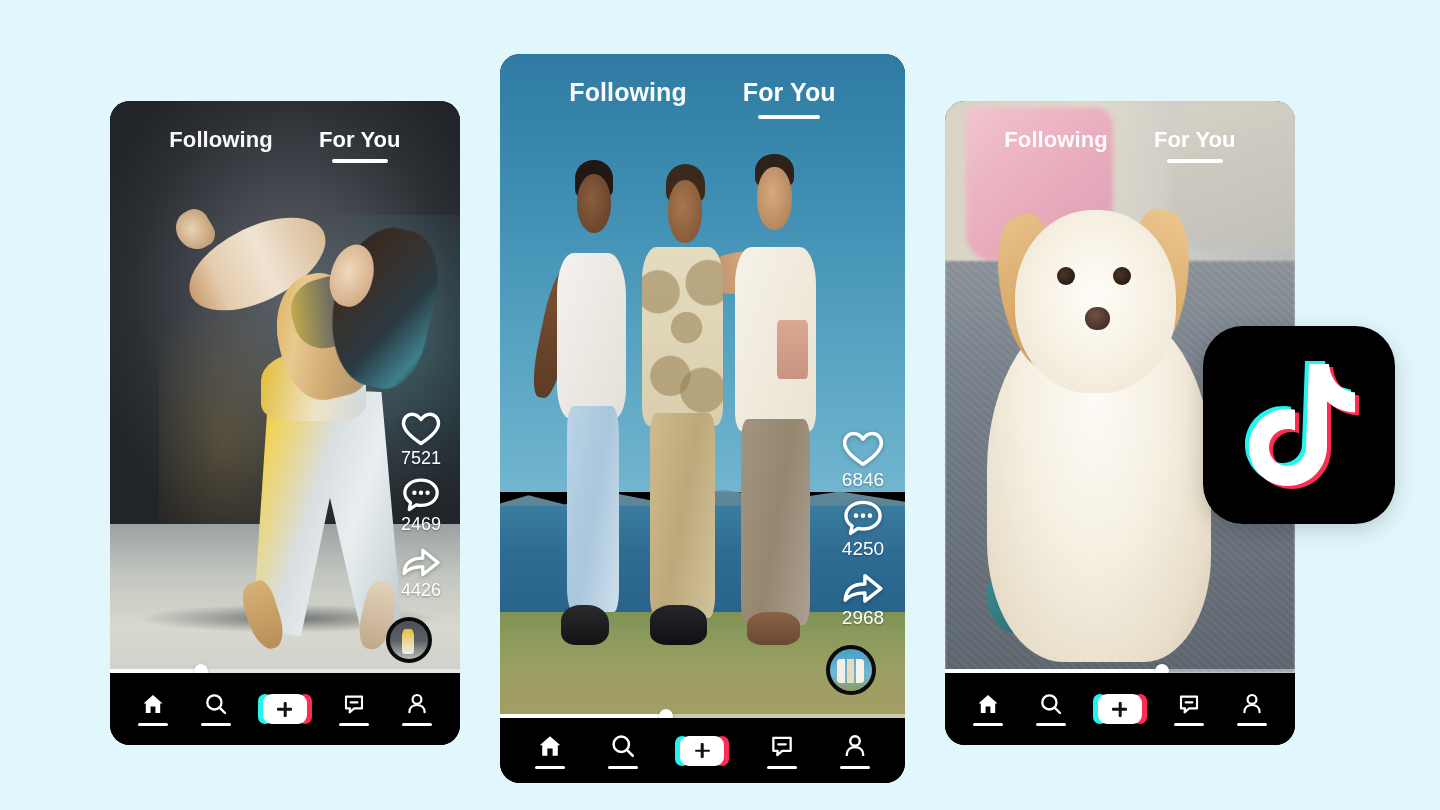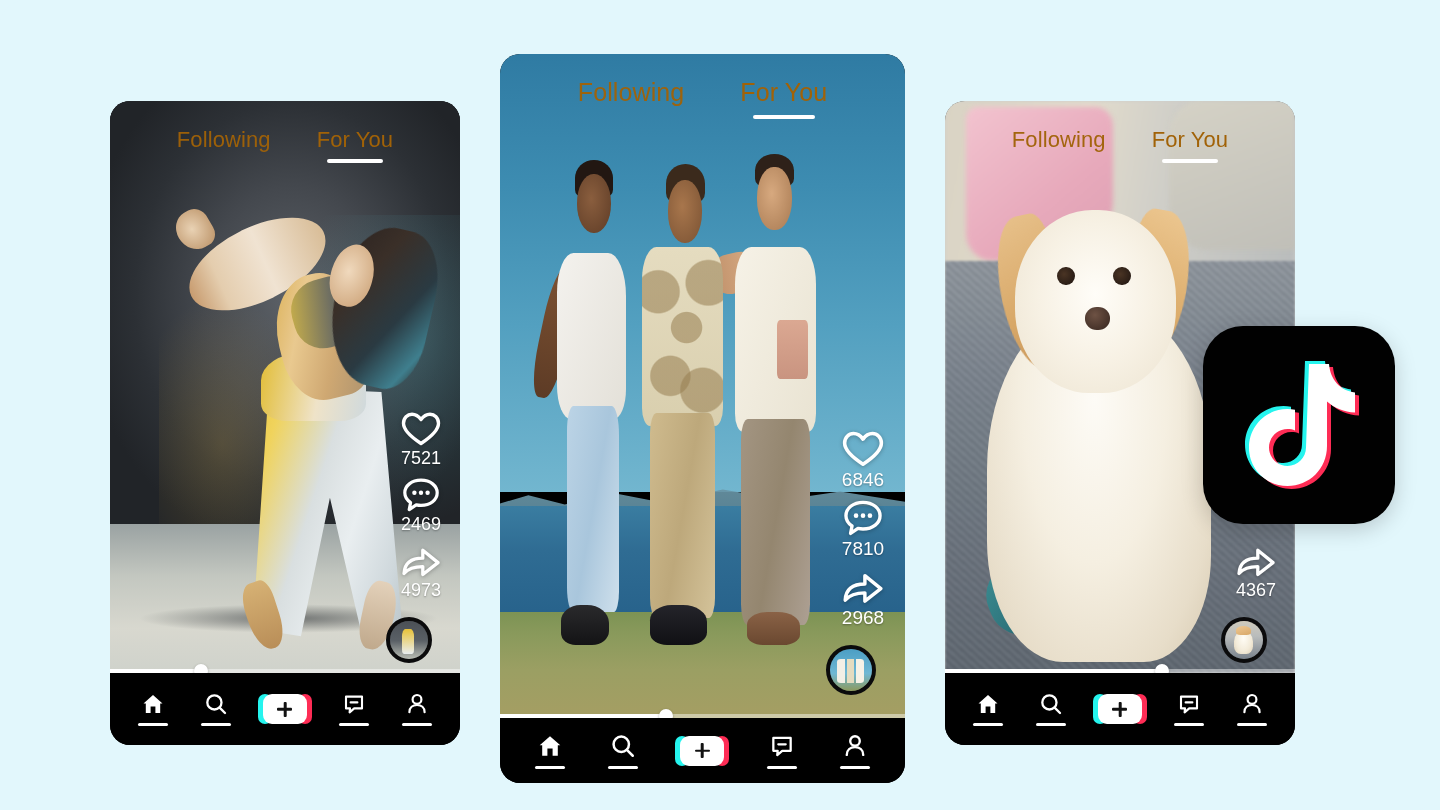--- a/index.html
+++ b/index.html
@@ -227,21 +227,21 @@
   .dg-toy   { position: absolute; left: 12%; top: 80%; width: 22%; height: 13%;
     background: linear-gradient(140deg, #3d8e93, #2b6f77 60%, #235d66); border-radius: 46% 28% 36% 44%; transform: rotate(-22deg); }
 
   
   .tabs {
     position: absolute; left: 0; right: 0; top: 0;
     display: flex; justify-content: center; gap: 50px;
     padding-top: 26px;
     z-index: 6;
   }
-  .tab { position: relative; color: #a16207; font-weight: 400; letter-spacing: .1px; }
+  .tab { position: relative; color: #ffffff; font-weight: 700; letter-spacing: .1px; }
   .tab.inactive { opacity: .96; }
   .tab .underline {
     position: absolute; left: 50%; transform: translateX(-50%);
     bottom: -10px; width: 56px; height: 4px; background: #fff; border-radius: 3px;
   }
   #phone-left .tabs, #phone-right .tabs { gap: 46px; padding-top: 26px; }
   #phone-left .tab, #phone-right .tab { font-size: 22px; }
   #phone-center .tabs { gap: 56px; padding-top: 24px; }
   #phone-center .tab { font-size: 25px; }
   #phone-center .tab .underline { width: 62px; bottom: -12px; }
@@ -393,21 +393,21 @@
           <circle cx="12.4" cy="15.8" r="2.2" fill="#ffffff"></circle>
           <circle cx="19" cy="15.8" r="2.2" fill="#ffffff"></circle>
           <circle cx="25.6" cy="15.8" r="2.2" fill="#ffffff"></circle>
         </svg>
         <span class="count">2469</span>
       </div>
       <div class="action">
         <svg width="42" height="36" viewBox="0 0 42 36">
           <path d="M4 30.5 C 4.6 20.5 11 15.2 22.8 15.2 L 22.8 7.2 L 38 19.6 L 22.8 31.5 L 22.8 23.6 C 13.6 23.6 8.2 25.6 4 30.5 Z" fill="none" stroke="#ffffff" stroke-width="3.3" stroke-linejoin="round"></path>
         </svg>
-        <span class="count">4973</span>
+        <span class="count">4426</span>
       </div>
       <div class="avatar">
         <div class="inner av-dancer"></div>
       </div>
     </div>
 
     <div class="progress">
       <div class="fill" style="width:26%"></div>
       <div class="knob" style="left:26%"></div>
     </div>
@@ -498,21 +498,21 @@
         </svg>
         <span class="count">6846</span>
       </div>
       <div class="action">
         <svg width="40" height="38" viewBox="0 0 38 36">
           <path d="M19 3.2 C 28.4 3.2 35.2 8.8 35.2 15.8 C 35.2 22.8 28.4 28.4 19 28.4 C 17.3 28.4 15.7 28.2 14.2 27.9 L 7.2 32.6 L 8.6 25.6 C 5.1 23.2 2.8 19.8 2.8 15.8 C 2.8 8.8 9.6 3.2 19 3.2 Z" fill="none" stroke="#ffffff" stroke-width="3.2" stroke-linejoin="round"></path>
           <circle cx="12.4" cy="15.8" r="2.2" fill="#ffffff"></circle>
           <circle cx="19" cy="15.8" r="2.2" fill="#ffffff"></circle>
           <circle cx="25.6" cy="15.8" r="2.2" fill="#ffffff"></circle>
         </svg>
-        <span class="count">7810</span>
+        <span class="count">4250</span>
       </div>
       <div class="action">
         <svg width="44" height="38" viewBox="0 0 42 36">
           <path d="M4 30.5 C 4.6 20.5 11 15.2 22.8 15.2 L 22.8 7.2 L 38 19.6 L 22.8 31.5 L 22.8 23.6 C 13.6 23.6 8.2 25.6 4 30.5 Z" fill="none" stroke="#ffffff" stroke-width="3.3" stroke-linejoin="round"></path>
         </svg>
         <span class="count">2968</span>
       </div>
       <div class="avatar">
         <div class="inner av-friends"></div>
       </div>
@@ -585,31 +585,20 @@
     <div class="tabs">
       <div class="tab inactive">
         <span>Following</span>
       </div>
       <div class="tab">
         <span>For You</span>
         <span class="underline"></span>
       </div>
     </div>
 
-    <div class="actions">
-      <div class="action">
-        <svg width="42" height="36" viewBox="0 0 42 36">
-          <path d="M4 30.5 C 4.6 20.5 11 15.2 22.8 15.2 L 22.8 7.2 L 38 19.6 L 22.8 31.5 L 22.8 23.6 C 13.6 23.6 8.2 25.6 4 30.5 Z" fill="none" stroke="#ffffff" stroke-width="3.3" stroke-linejoin="round"></path>
-        </svg>
-        <span class="count">4367</span>
-      </div>
-      <div class="avatar">
-        <div class="inner av-dog"></div>
-      </div>
-    </div>
 
     <div class="progress">
       <div class="fill" style="width:62%"></div>
       <div class="knob" style="left:62%"></div>
     </div>
 
     <div class="navbar">
       <div class="nav-item">
         <svg width="24" height="24" viewBox="0 0 24 24">
           <path d="M12 3 L 21.5 11.4 L 19.2 11.4 L 19.2 21 L 14.4 21 L 14.4 14.4 L 9.6 14.4 L 9.6 21 L 4.8 21 L 4.8 11.4 L 2.5 11.4 Z" fill="#fff"></path>

